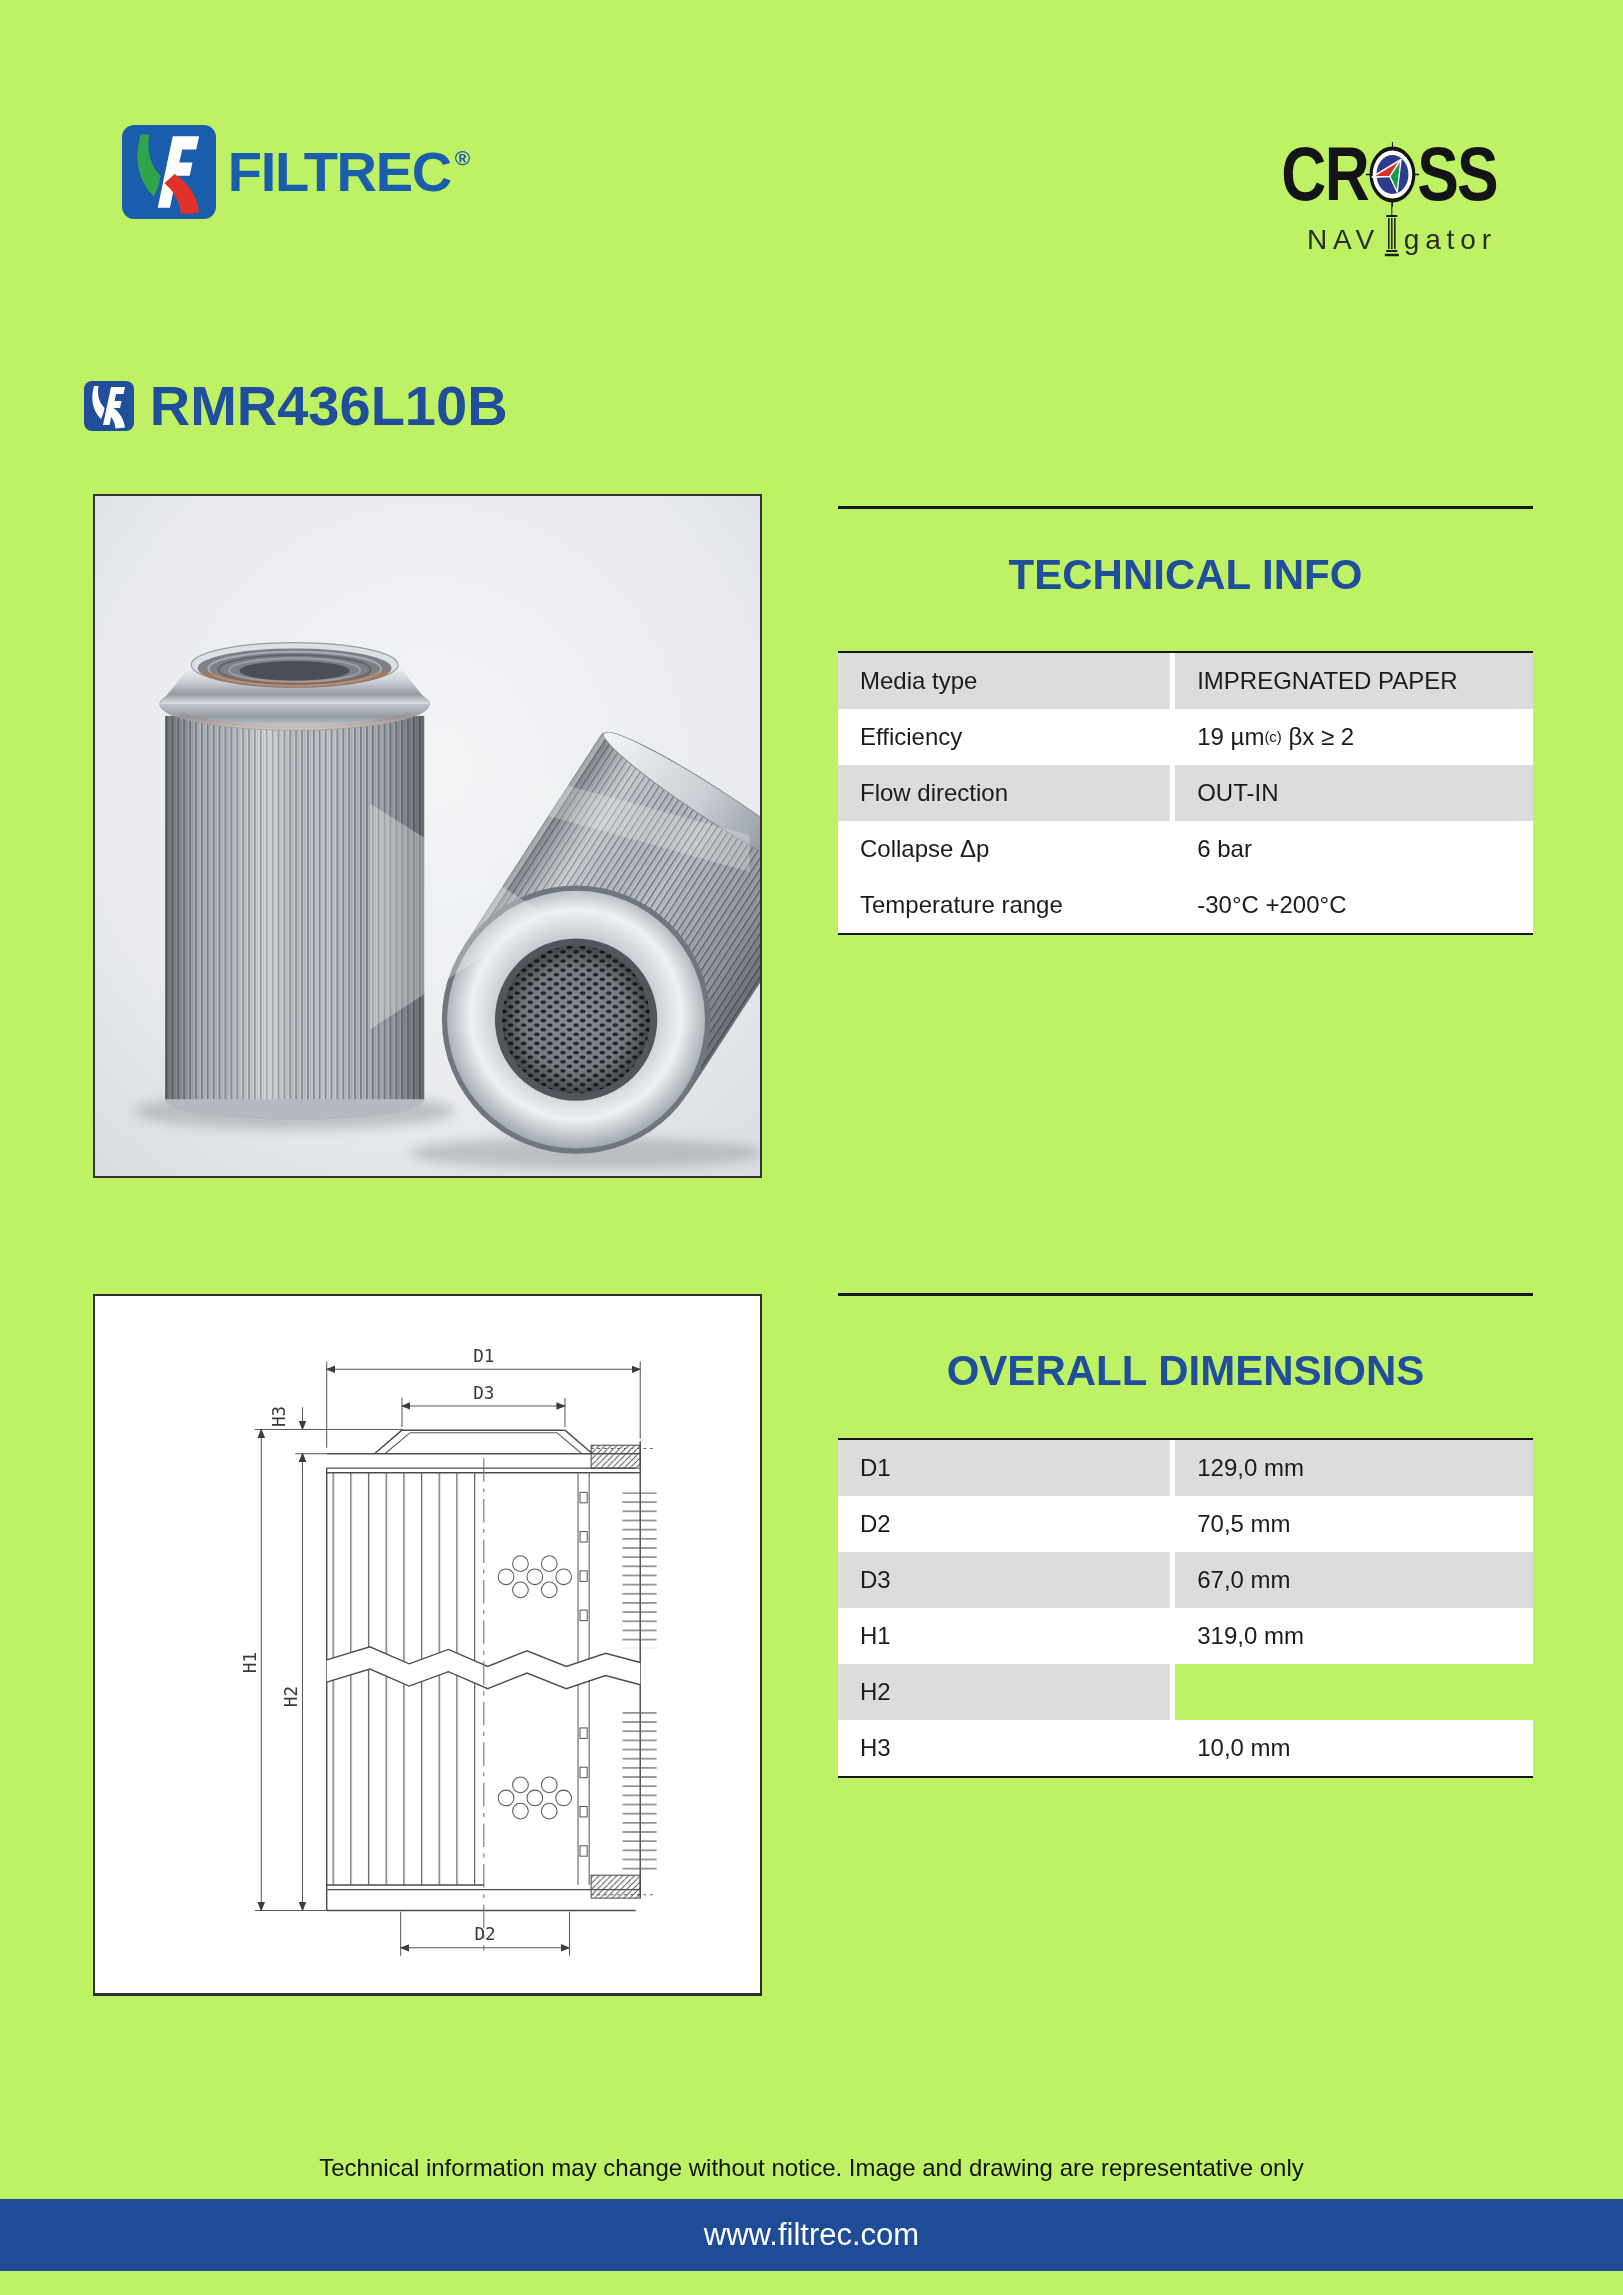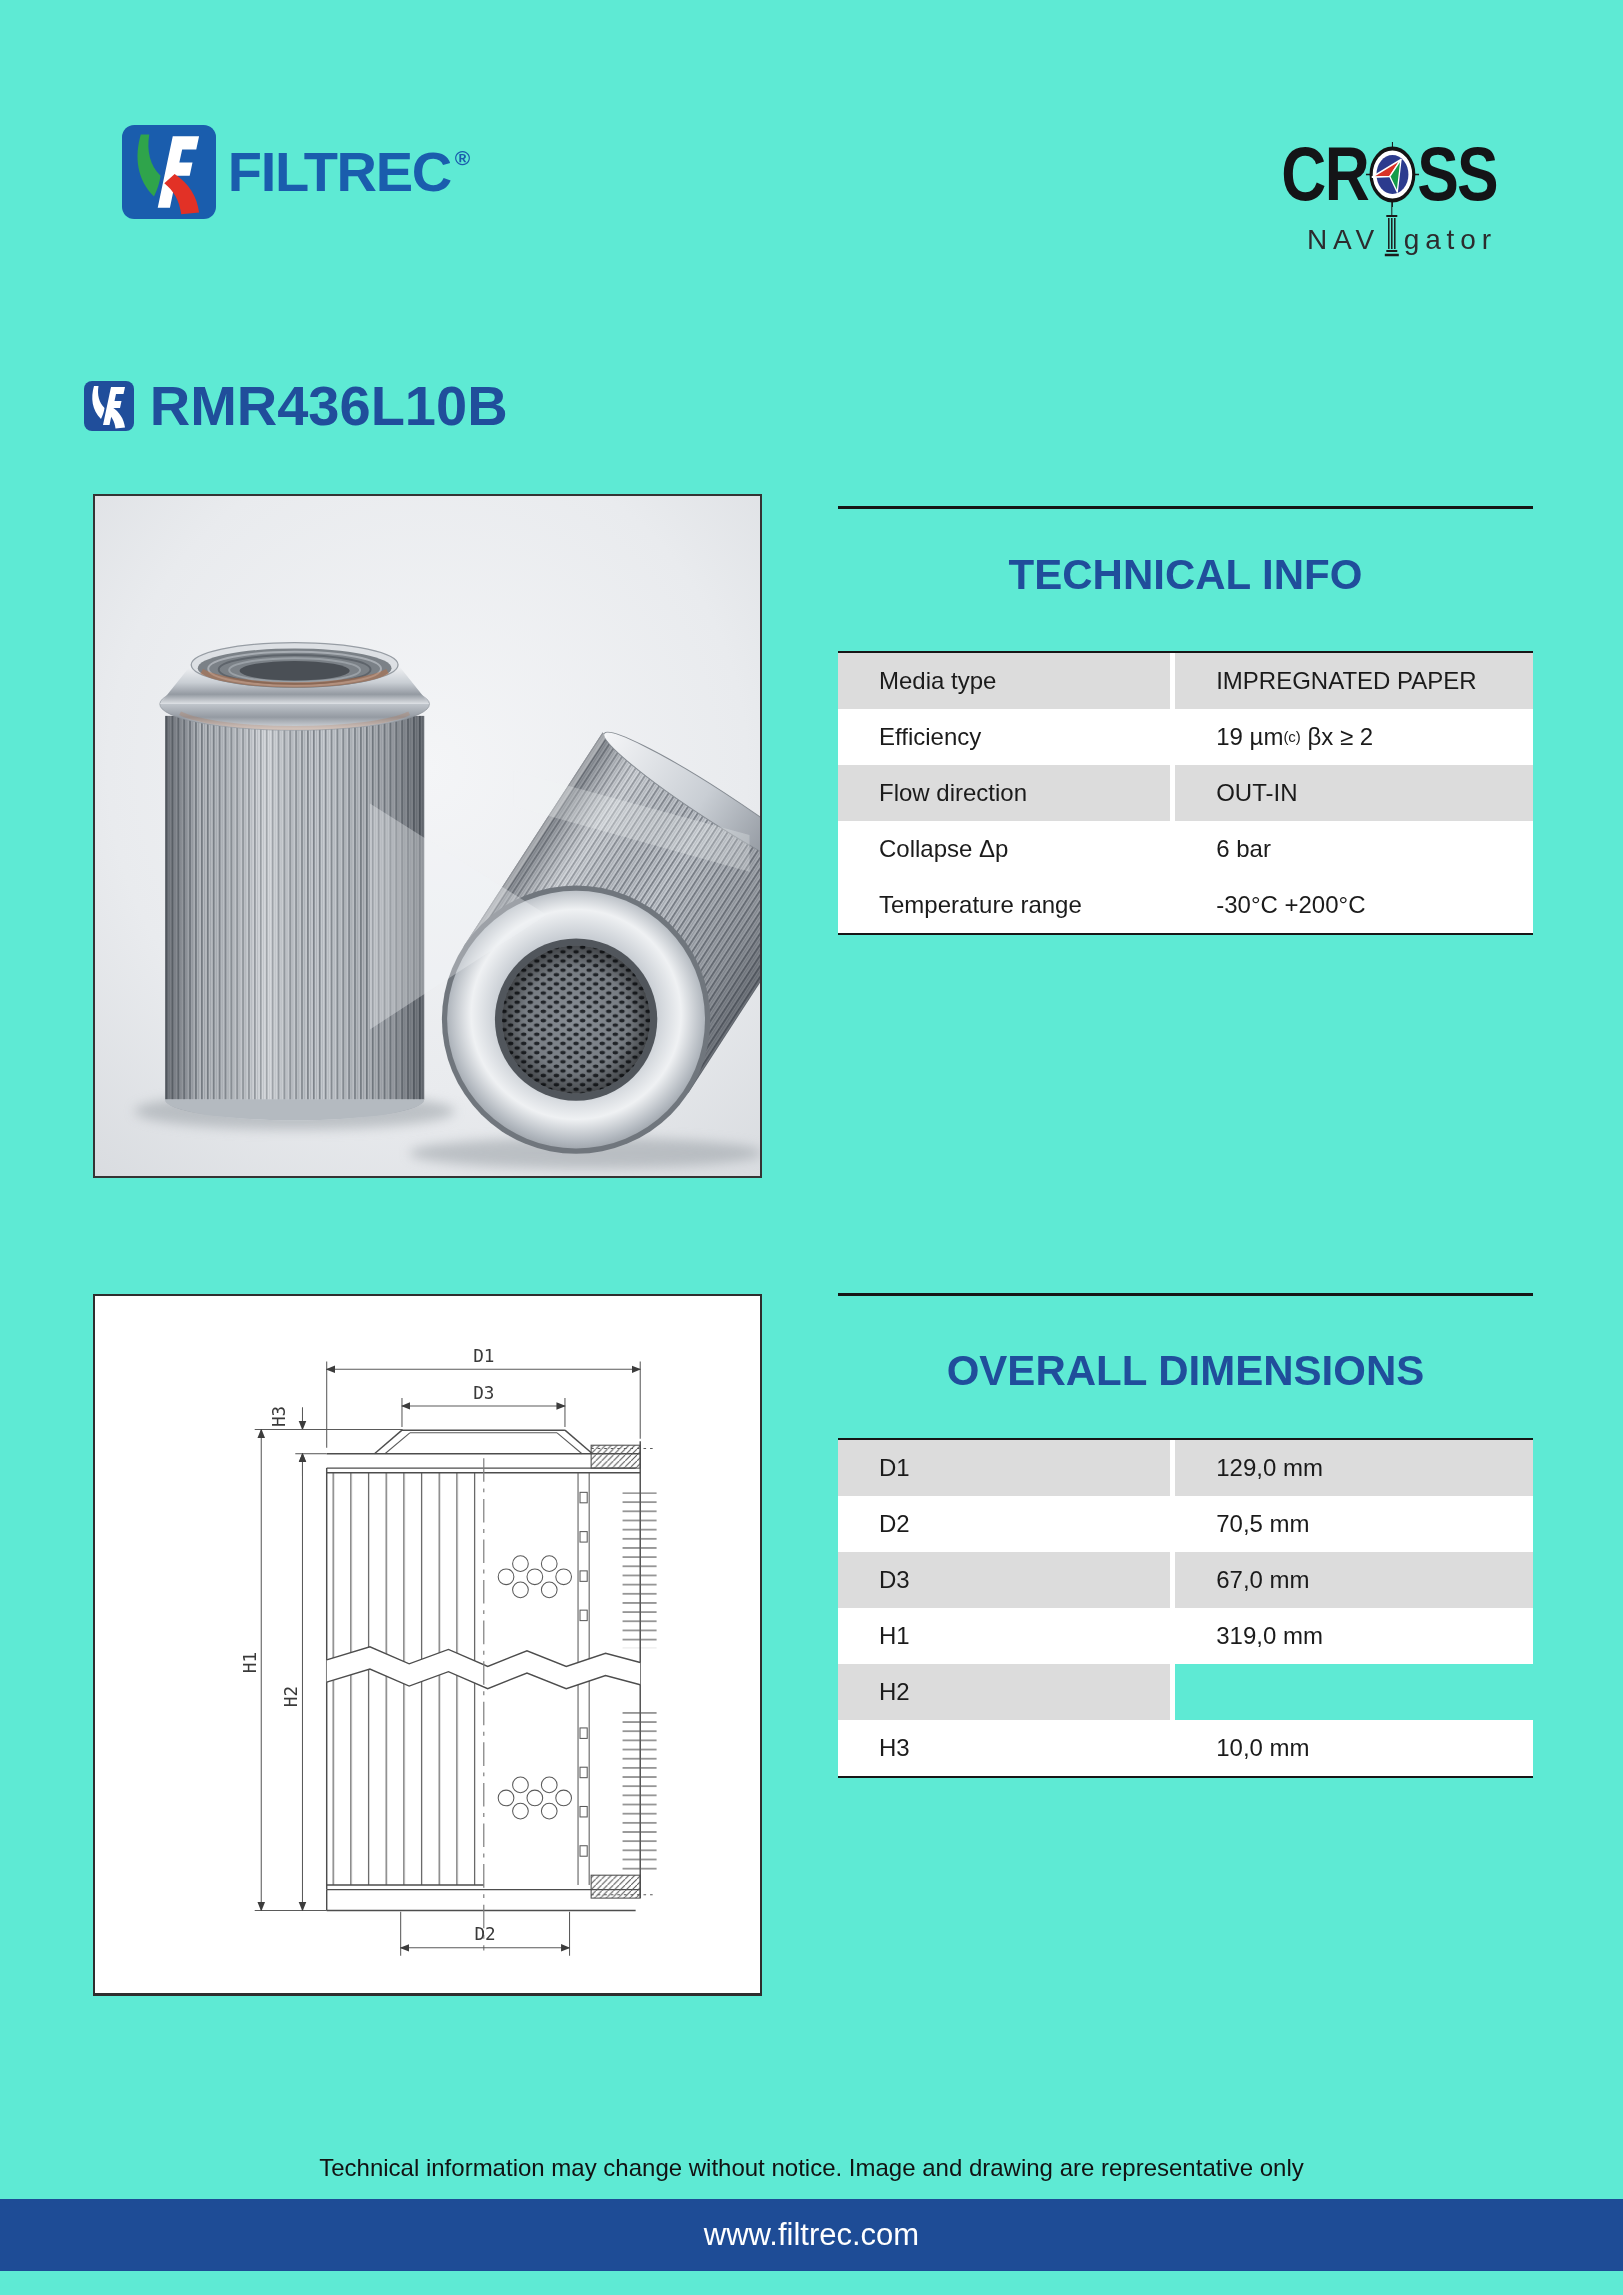--- a/index.html
+++ b/index.html
@@ -3,21 +3,21 @@
 <meta charset="utf-8">
 <style>
   :root{
     --brand-blue:#1a5dad;
     --accent-blue:#204e9b;
     --row-gray:#dcdcdc;
     --footer-blue:#1e4c96;
     --ink:#1b1b1b;
   }
   html,body{margin:0;padding:0;background:#ffffff;}
-  .page{position:relative;width:1623px;height:2295px;background:#5eead4;
+  .page{position:relative;width:1623px;height:2295px;background:#bef264;
         font-family:"Liberation Sans",sans-serif;overflow:hidden;}
 
   
   .filtrec-logo{position:absolute;left:122px;top:125px;display:flex;align-items:center;}
   .logo-mark{width:94px;height:94px;flex:0 0 auto;}
   .logo-word{font-size:56px;font-weight:bold;color:var(--brand-blue);
              letter-spacing:-1.3px;margin-left:11.8px;line-height:1;}
   .logo-word .reg{font-size:21px;font-weight:bold;position:relative;top:-26px;margin-left:3.9px;letter-spacing:0;}
 
   .cross-logo{position:absolute;left:1235px;top:136px;width:262px;}
@@ -47,21 +47,21 @@
   #rule-tech{top:506px;} #rule-dims{top:1293px;}
   .sec-title{position:absolute;left:838px;width:695px;text-align:center;margin:0;
              font-size:42px;font-weight:bold;color:var(--accent-blue);line-height:1.1;}
   #title-tech{top:552px;} #title-dims{top:1348px;}
 
   .dtable{position:absolute;left:838px;width:695px;
           border-top:2.6px solid #161616;border-bottom:2.6px solid #161616;box-sizing:border-box;}
   #table-tech{top:651px;} #table-dims{top:1438px;}
   .trow{display:flex;height:56px;}
   .cell{display:flex;align-items:center;box-sizing:border-box;
-        font-size:24px;color:var(--ink);padding-left:41px;background:#fff;}
+        font-size:24px;color:var(--ink);padding-left:22px;background:#fff;}
   .cl{width:332px;} .cg{width:5.2px;background:#fff;} .cv{flex:1;}
   .odd .cl,.odd .cv{background:var(--row-gray);}
   sub.subc{font-size:15px;line-height:0;}
 
   
   .disclaimer{position:absolute;left:0;top:2154px;width:100%;text-align:center;
               font-size:24px;color:#121212;}
   .footer-bar{position:absolute;left:0;top:2199px;width:100%;height:72px;
               background:var(--footer-blue);display:flex;align-items:center;justify-content:center;}
   .footer-bar span{color:#ffffff;font-size:31px;}

